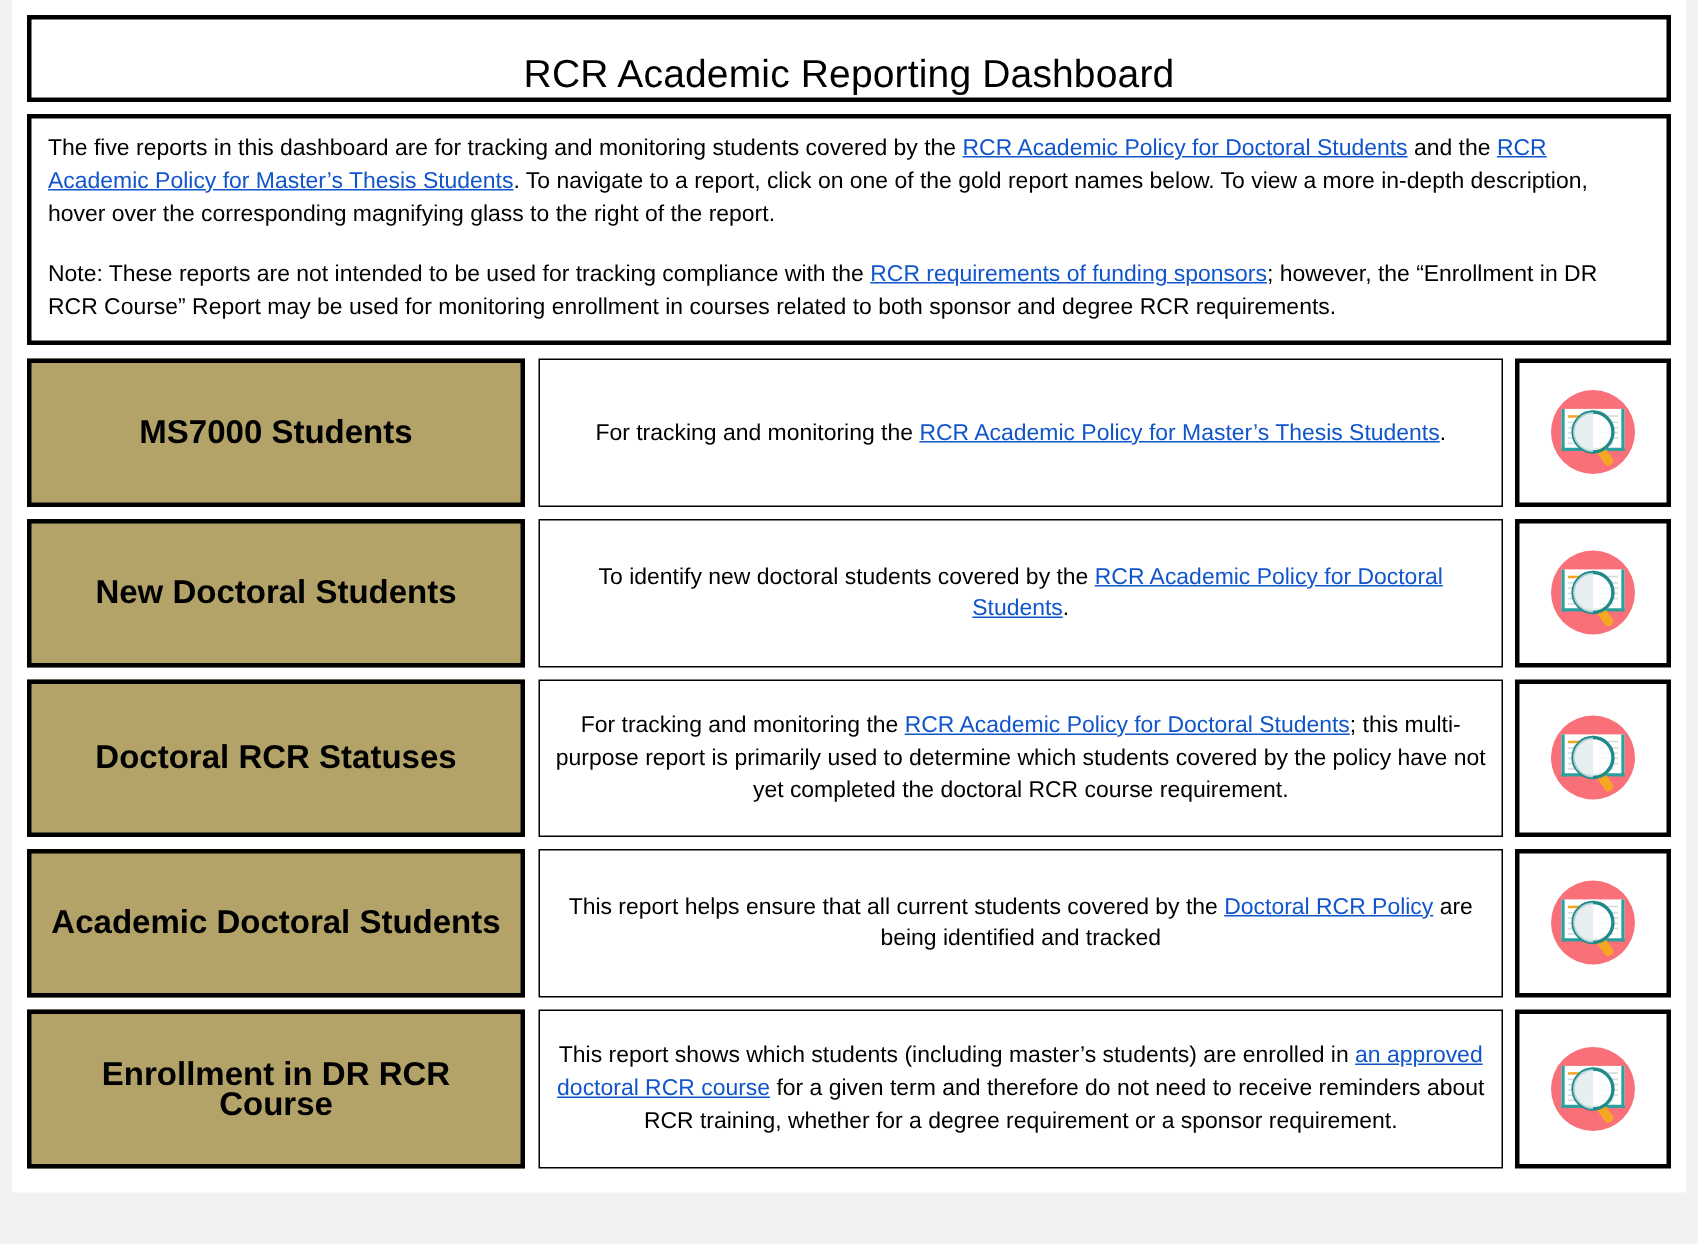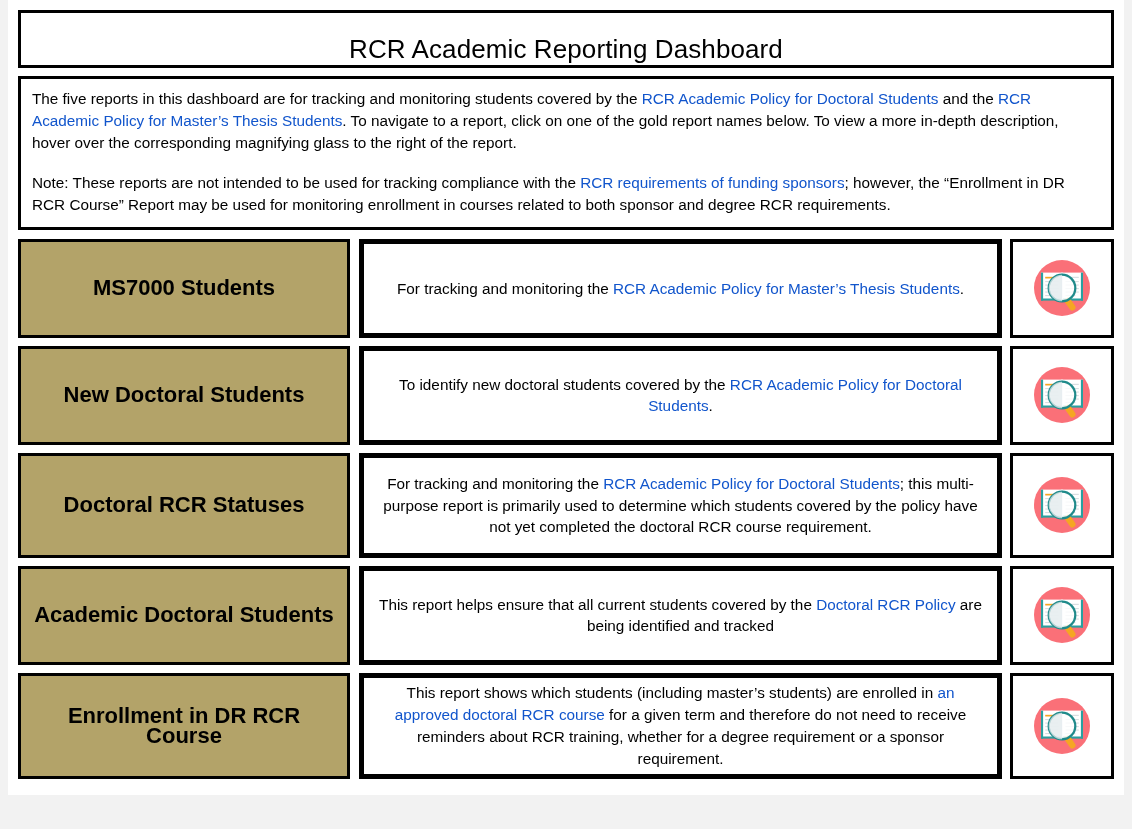--- a/index.html
+++ b/index.html
@@ -54,20 +54,21 @@
     margin: 0;
     font-size: 15.3px;
     line-height: 21.8px;
     color: #000000;
     text-align: left;
   }
   .intro-box p.note { margin-top: 19px; }
 
   a.lnk {
     color: #1155cc;
+    text-decoration: underline;
     cursor: pointer;
   }
 
   
   .rows { margin-top: 9px; }
   .row {
     display: flex;
     align-items: stretch;
     margin-bottom: 8px;
   }
@@ -88,21 +89,21 @@
     font-size: 22px;
     font-weight: bold;
     color: #000000;
     text-align: center;
     line-height: 20px;
   }
 
   .desc-cell {
     flex: 1 1 auto;
     margin-left: 9px;
-    border: 5px solid #000000;
+    border: 1px solid #000000;
     background: #ffffff;
     display: flex;
     align-items: center;
     justify-content: center;
     padding: 6px 10px;
   }
   .desc-text {
     font-size: 15.3px;
     line-height: 21.8px;
     color: #000000;

